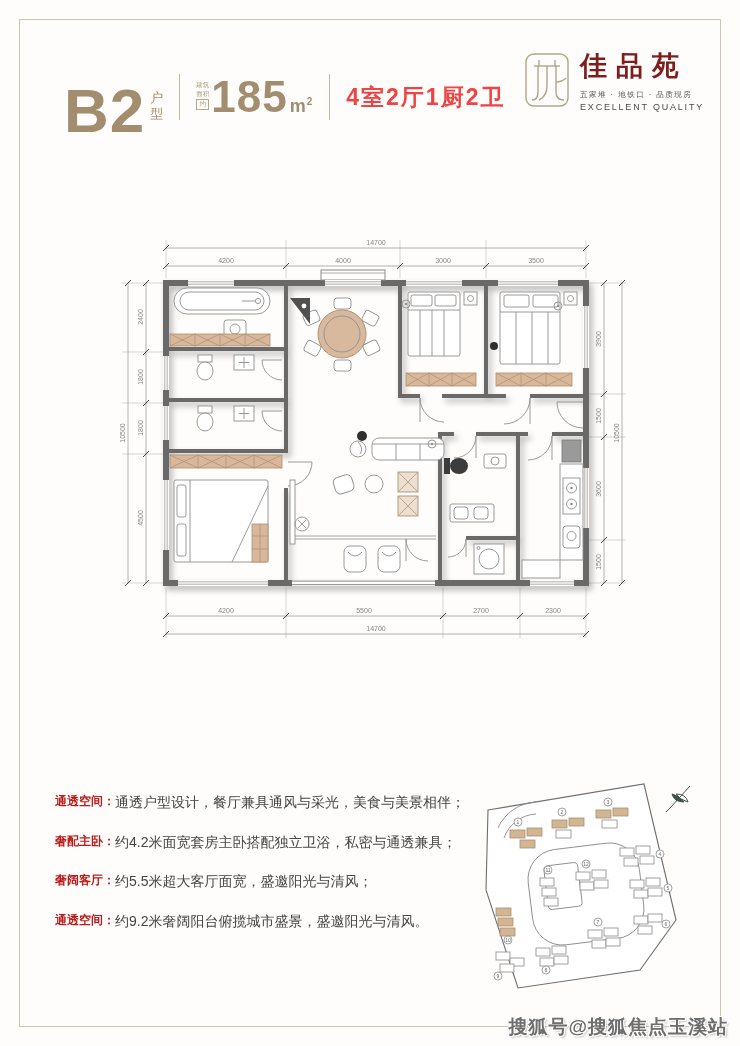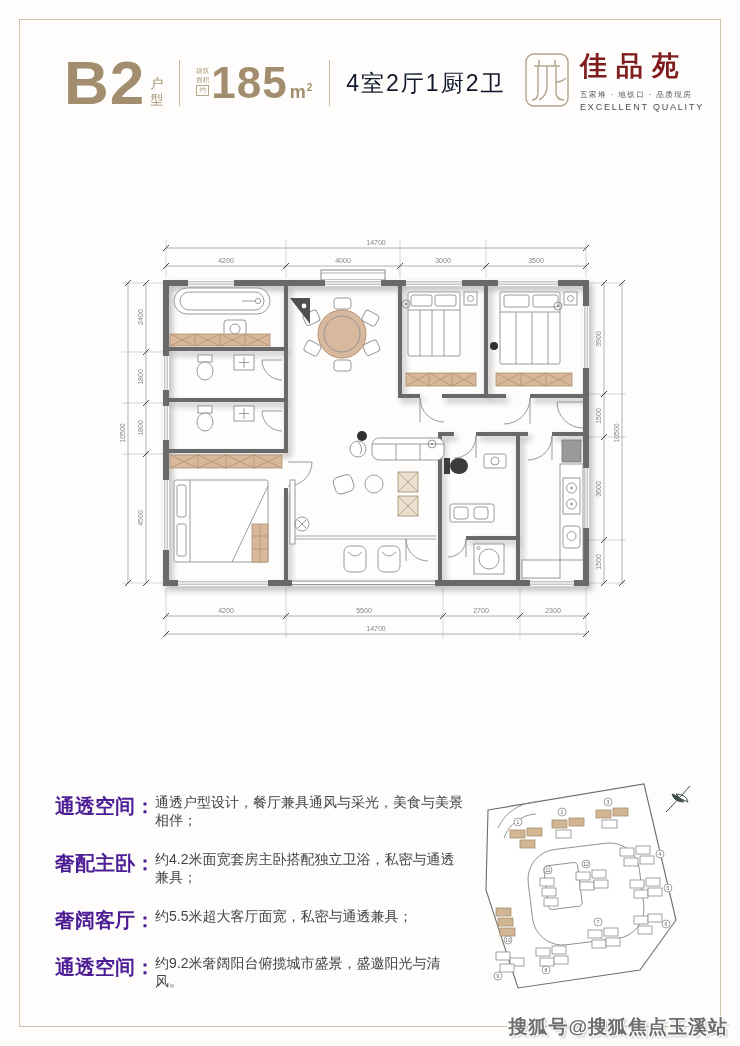--- a/index.html
+++ b/index.html
@@ -2,30 +2,30 @@
 <html><head>
 <meta charset="utf-8">
 <style>
   * { margin:0; padding:0; box-sizing:border-box; }
   body { background:#e8e8e8; font-family:"Liberation Sans", sans-serif; }
   .page { position:relative; width:740px; height:1046px; background:#fefdfb; margin:0 auto; overflow:hidden; }
   .frame { position:absolute; inset:19px; border:1px solid #cfc3ab; pointer-events:none; }
 
   
   .header { position:absolute; left:64px; top:52px; display:flex; align-items:center; color:#a28e6e; }
-  .unit-big { font-size:62px; font-weight:700; letter-spacing:1px; line-height:1; color:#a28e6e; }
+  .unit-big { font-size:62px; font-weight:700; letter-spacing:1px; line-height:1; color:#a28e6e;margin-top:28px; }
   .unit-suffix { display:flex; flex-direction:column; font-size:13px; line-height:1.25; margin-left:5px; margin-top:18px; color:#a28e6e; }
   .hdiv { width:1px; height:46px; background:#c6b89f; margin:0 16px; }
   .area-wrap { display:flex; align-items:flex-end; }
   .area-label { display:flex; flex-direction:column; font-size:6.5px; line-height:1.3; color:#a89879; margin-right:2px; margin-bottom:7px; }
   .area-approx { font-size:6.5px; border:0.5px solid #b7a888; padding:0 1px; margin-top:1px; text-align:center; }
   .area-val { font-size:44px; font-weight:700; line-height:0.9; letter-spacing:1px; }
   .area-unit { font-size:18px; font-weight:700; margin-left:2px; }
   .area-sup { font-size:10px; vertical-align:super; }
-  .rooms { font-size:23px; font-weight:400; color:#0f172a; letter-spacing:2px; }
+  .rooms { font-size:23px; font-weight:700; color:#ef4444; letter-spacing:2px; }
 
   
   .logo { position:absolute; right:36px; top:48px; display:flex; align-items:center; }
   .logo-text { margin-left:10px; }
   .logo-name { font-family:"Liberation Serif", serif; font-size:27px; font-weight:700; color:#7f1d1d; letter-spacing:9px; white-space:nowrap; }
   .logo-tag-cn { font-size:7.5px; color:#555; letter-spacing:1.5px; margin-top:6px; }
   .logo-tag-en { font-size:9px; color:#4c4c4c; letter-spacing:1.8px; margin-top:2px; }
 
   
   .plan { position:absolute; left:106px; top:228px; }
@@ -35,21 +35,21 @@
   .dimtxt { font-size:7px; fill:#858585; }
   .f { fill:#ffffff; stroke:#8f8f8f; stroke-width:0.9; }
   .fl { fill:none; stroke:#8f8f8f; stroke-width:0.9; }
   .tan { fill:#d8b79b; stroke:#ae8f6e; stroke-width:0.8; }
   .tanln { stroke:#ae8f6e; stroke-width:0.7; }
   .dk { fill:#4f4f4f; }
 
   
   .features { position:absolute; left:55px; top:794px; width:410px; }
   .feat { display:flex; margin-bottom:22px; font-size:14px; line-height:1.25; }
-  .feat b { color:#4c1d95; font-size:20px; white-space:nowrap; }
+  .feat b { color:#b91c1c; font-size:12px; white-space:nowrap; }
   .feat span { color:#454545; }
 
   .disclaimer { position:absolute; left:55px; top:960px; width:400px; font-size:7.5px; line-height:1.8; color:#9b9b9b; letter-spacing:0.4px; }
 
   
   .siteplan { position:absolute; left:458px; top:768px; }
   .sp-b { fill:#ffffff; stroke:#8a8a8a; stroke-width:0.8; }
   .sp-t { fill:#d2b694; stroke:#a8906e; stroke-width:0.8; }
   .sp-num { font-size:5px; fill:#666; }
   .sp-road { fill:none; stroke:#8a8a8a; stroke-width:0.9; }
@@ -365,21 +365,21 @@
     <div class="feat">
         <b>通透空间：</b>
         <span>通透户型设计，餐厅兼具通风与采光，美食与美景相伴；</span>
       </div>
     <div class="feat">
         <b>奢配主卧：</b>
         <span>约4.2米面宽套房主卧搭配独立卫浴，私密与通透兼具；</span>
       </div>
     <div class="feat">
         <b>奢阔客厅：</b>
-        <span>约5.5米超大客厅面宽，私密与通透兼具；</span>
+        <span>约5.5米超大客厅面宽，盛邀阳光与清风；</span>
       </div>
     <div class="feat">
         <b>通透空间：</b>
         <span>约9.2米奢阔阳台俯揽城市盛景，盛邀阳光与清风。</span>
       </div>
   </div>
 
 
   <div class="siteplan">
     <svg width="252" height="245" viewBox="0 0 252 245">

